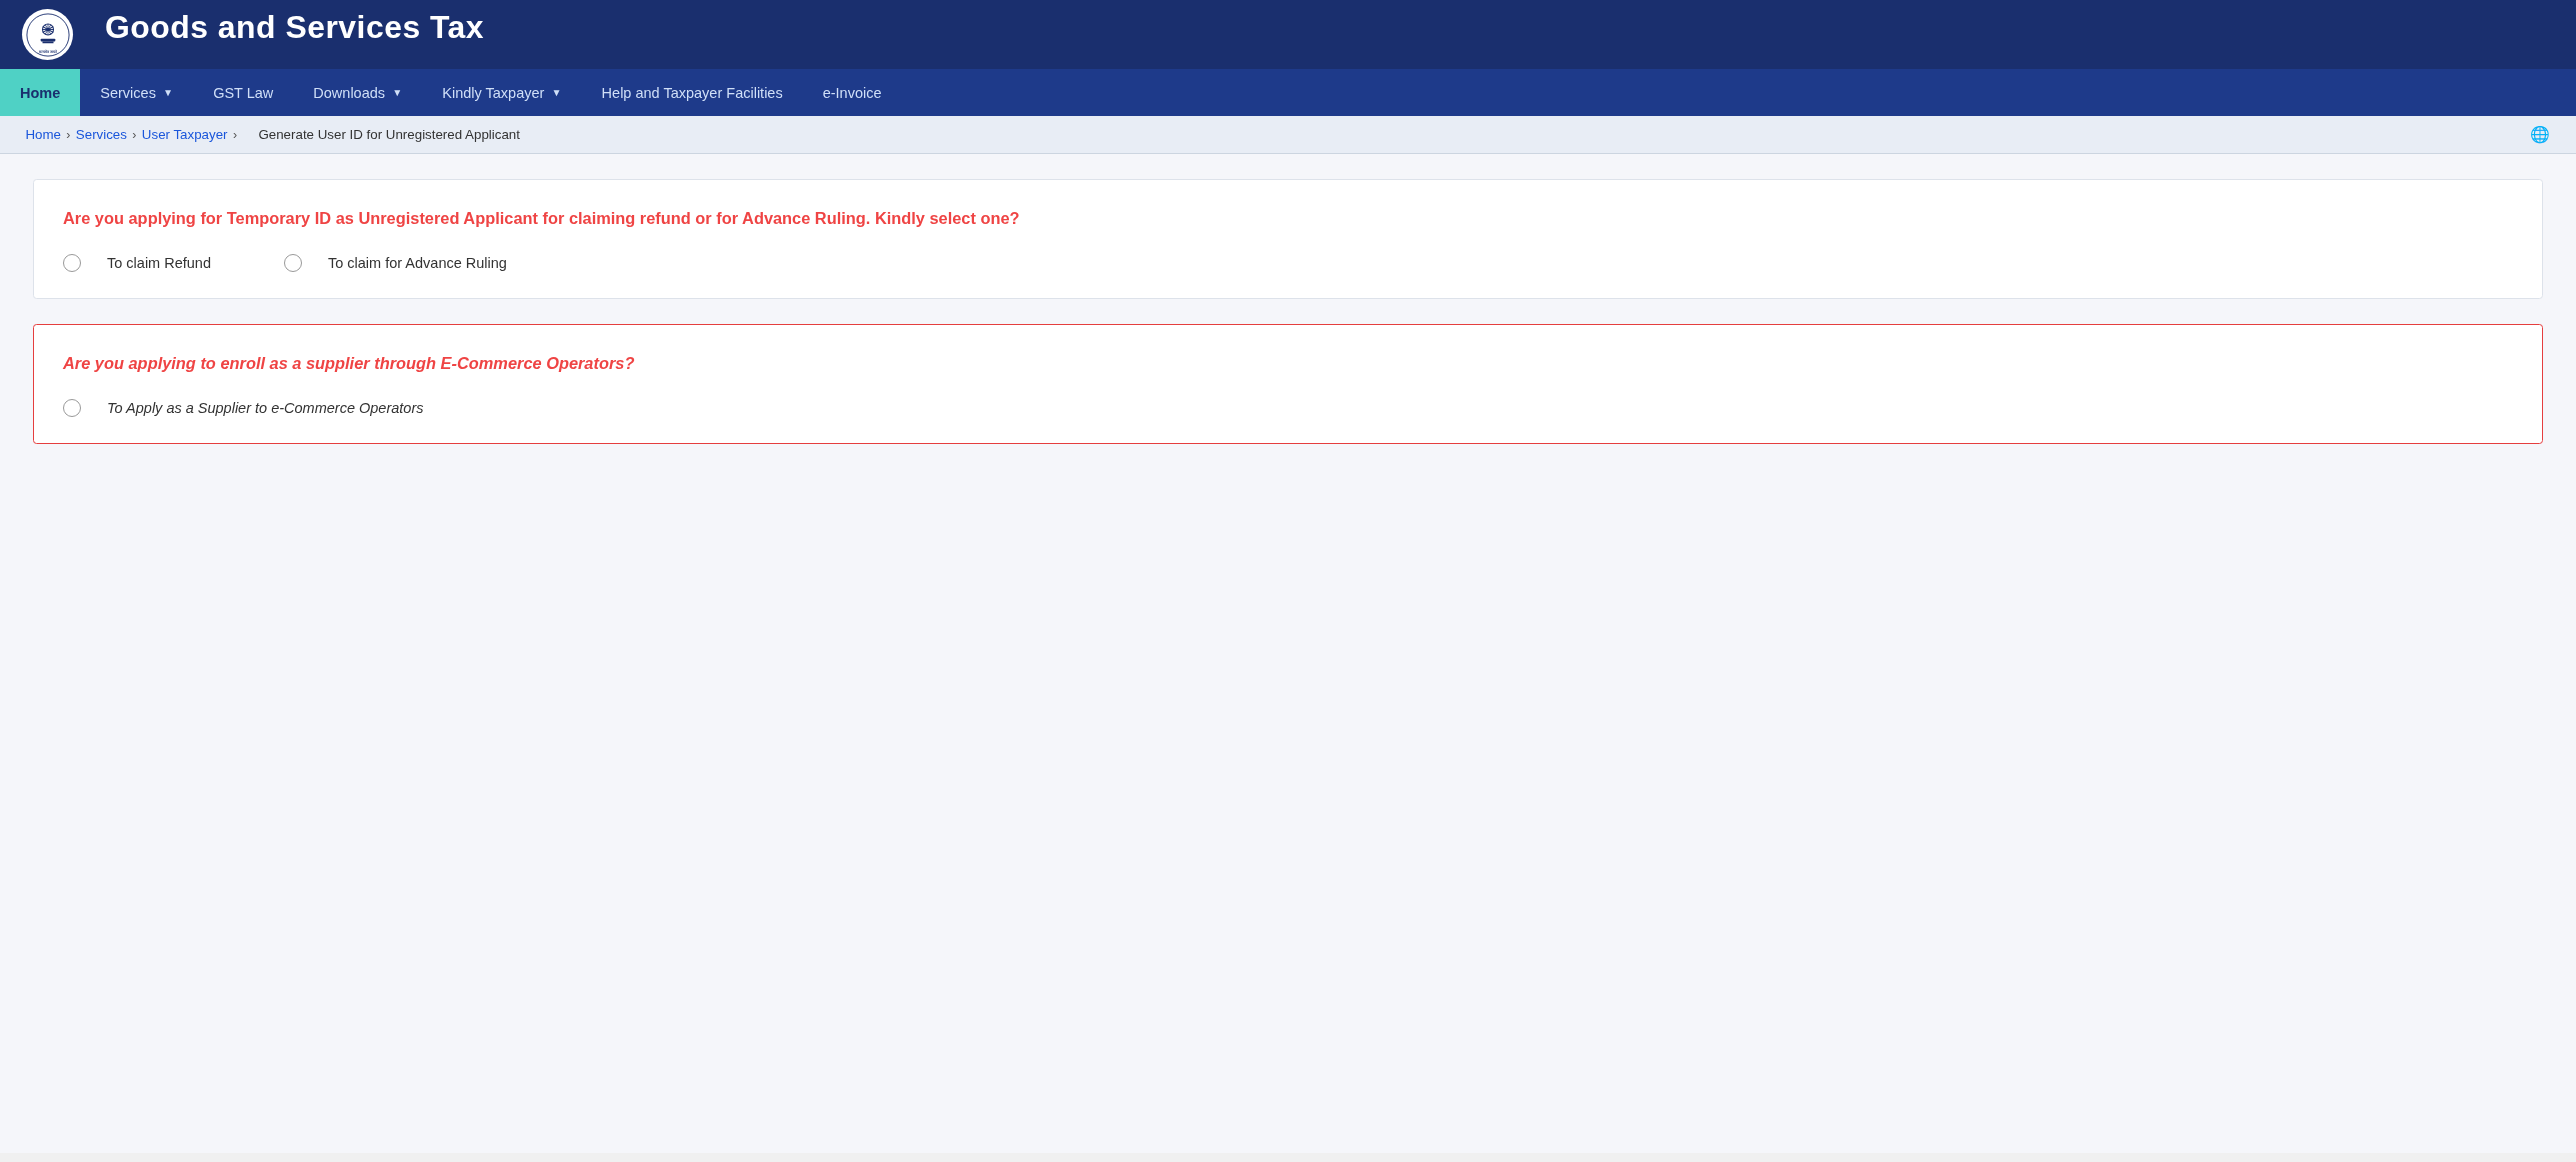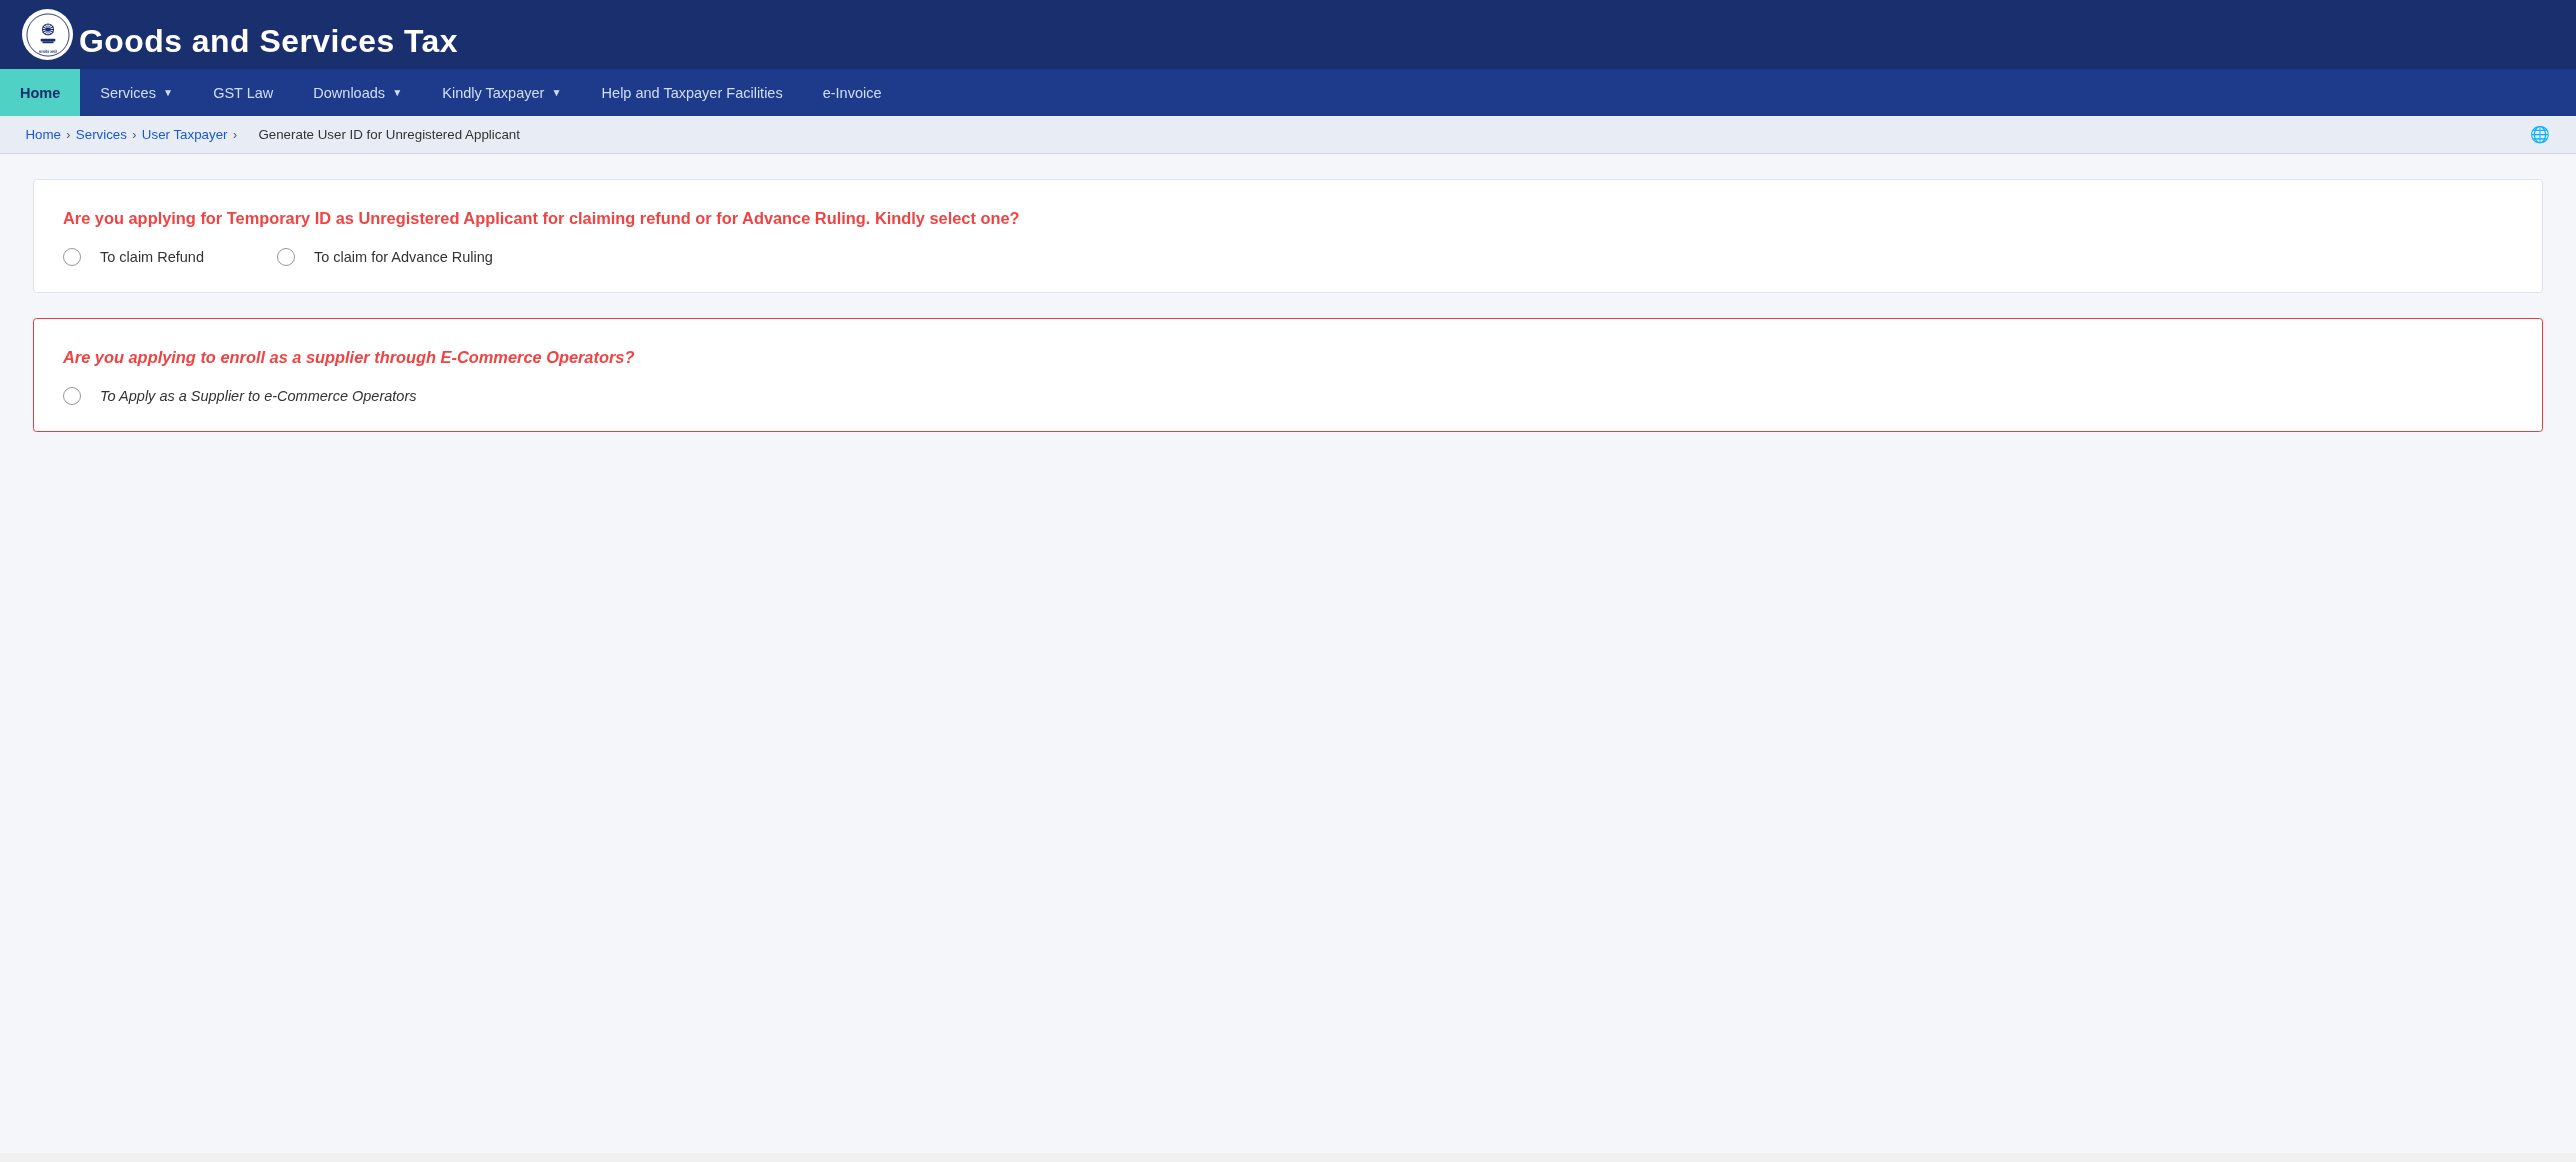--- a/index.html
+++ b/index.html
@@ -2,23 +2,23 @@
 <html style="font-size:14.5px"><head>
   <meta charset="utf-8">
   <style>
     * { margin: 0; padding: 0; box-sizing: border-box; }
     body { font-family: Arial, sans-serif; background: #f0f0f0; min-width: 1088px; }
 
     
     .header {
       background: #1a2f6e;
       display: flex;
-      align-items: flex-end;
+      align-items: flex-start;
       padding: 9px 22px;
-      gap: 6px;
+      gap: 32px;
     }
     .header-title {
       color: #ffffff;
       font-size: 2.2rem;
       font-weight: bold;
       letter-spacing: 0.5px;
     }
 
     
     .navbar {
@@ -107,22 +107,23 @@
     }
 
     .radio-options {
       display: flex;
       gap: 73px;
       flex-wrap: wrap;
     }
     .radio-option {
       display: flex;
       align-items: center;
-      gap: 19px;
+      gap: 26px;
       cursor: pointer;
+      margin-top: 6px;
     }
     .radio-circle {
       width: 18px;
       height: 18px;
       border-radius: 50%;
       border: 1.8px solid #999;
       background: #fff;
       flex-shrink: 0;
       display: flex;
       align-items: center;

